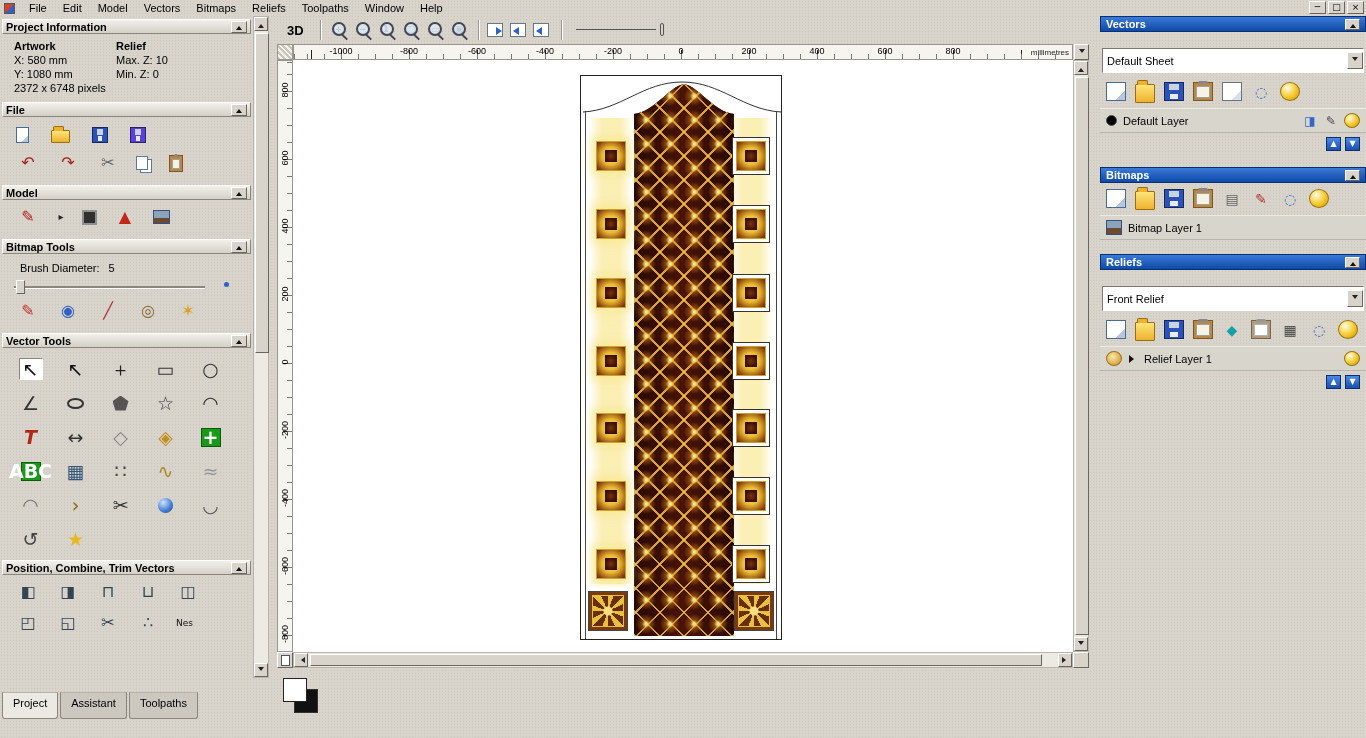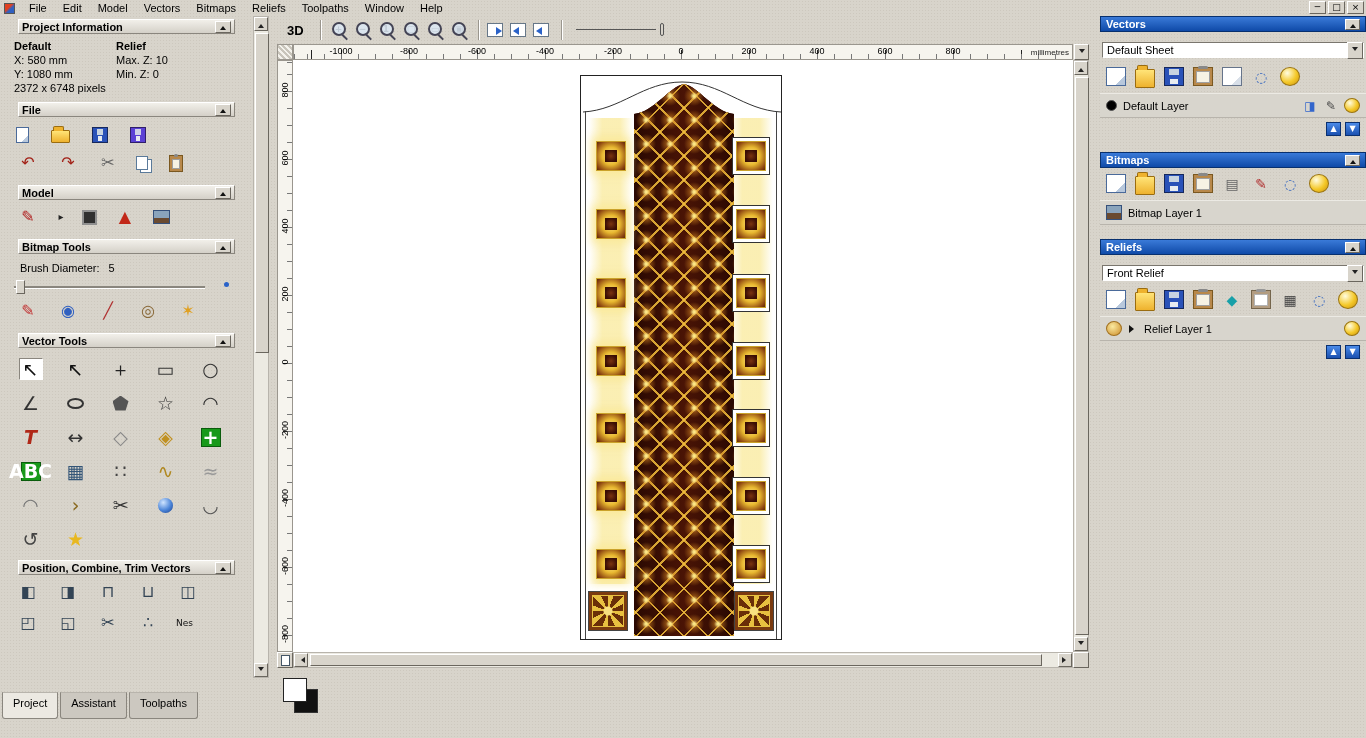--- a/index.html
+++ b/index.html
@@ -52,21 +52,21 @@
   .ic.ud{width:15px;height:14px;background:linear-gradient(#4a8ae8,#1a50b0);border:1px solid #0a3070;font-size:8px}
   
   .tri{display:inline-block;width:0;height:0;border:4px solid transparent}
   .tri.up{border-bottom:5px solid #111;margin-bottom:2px}
   .tri.down{border-top:5px solid #111;margin-top:3px}
   .tri.left{border-right:5px solid #111;margin-right:2px}
   .tri.right{border-left:5px solid #111;margin-left:1px}
   
   #left{position:absolute;left:0;top:16px;width:253px;height:676px;overflow:hidden;padding:1px 2px}
   .lhead{height:15px;background:linear-gradient(#f2f0ea,#d4d0c8);border:1px solid;border-color:#fff #8a867e #8a867e #fff;
-         display:flex;align-items:center;padding:0 3px;font-weight:bold;margin:6px 16px 2px}
+         display:flex;align-items:center;padding:0 3px;font-weight:bold;margin:6px 0 2px}
   .lhead:first-child{margin-top:2px}
   .sp{flex:1}
   .uparr-btn{width:16px;height:12px;background:#d8d4cb;border:1px solid;border-color:#fff #6a665e #6a665e #fff;
              display:flex;align-items:center;justify-content:center}
   .uparr-btn .tri.up{border-bottom-width:4px;border-left-width:3px;border-right-width:3px;margin-bottom:1px}
   .pinfo{display:grid;grid-template-columns:102px 1fr;padding:4px 12px 2px;row-gap:2px}
   .pinfo .span2{grid-column:1/3}
   .irow{display:flex;align-items:center;gap:22px;padding:7px 14px 5px}
   .irow.tight{gap:16px;padding-top:4px}
   .brushline{padding:6px 12px 0;font-weight:bold;font-style:italic}
@@ -155,21 +155,21 @@
   #ltabs{left:0;top:692px;width:275px;height:26px}
   #rtabs{left:1100px;top:692px;width:266px;height:26px}
   .tab{padding:4px 10px 21px;border:1px solid #8a867e;border-top:1px solid #b8b4ac;background:#ccc8c0;
        border-radius:0 0 3px 3px;margin-right:2px}
   .tab.active{background:#ece9e2}
   
   #right{position:absolute;left:1100px;top:16px;width:266px;height:676px}
   .rhead{height:16px;background:linear-gradient(180deg,#3a7ad8,#0f4aa8);color:#fff;font-weight:bold;
          display:flex;align-items:center;padding:0 5px;border:1px solid #08306e}
   .rhead .uparr-btn{width:15px;height:11px}
-  .combo{display:flex;height:16px;margin:10px 2px 3px;background:#fff;border:1px solid;border-color:#7a766e #fff #fff #7a766e;align-items:center}
+  .combo{display:flex;height:25px;margin:16px 2px 3px;background:#fff;border:1px solid;border-color:#7a766e #fff #fff #7a766e;align-items:center}
   .combo .val{flex:1;padding:0 4px;white-space:nowrap;overflow:hidden}
   .combo .btn{width:16px;height:17px;background:#d8d4cb;border:1px solid;border-color:#fff #6a665e #6a665e #fff;
               display:flex;align-items:center;justify-content:center}
   .combo .btn .tri.down{border-width:3px;border-top:4px solid #222;margin:0}
   .rtools{display:flex;align-items:center;gap:9px;padding:4px 6px 3px}
   .rtools .ic{width:20px;height:19px;font-size:14px}
   .layer-row{display:flex;align-items:center;gap:6px;background:#d8d5cd;border-top:1px solid #eceae4;border-bottom:1px solid #b8b4ac;
              padding:4px 6px;margin-top:2px}
   .layer-row .ic{width:16px;height:15px;font-size:12px}
   .lr-swatch{width:11px;height:11px;border-radius:50%;background:#000;border:1px solid #555}
@@ -207,21 +207,21 @@
   <div id="left">
 
     <div class="lhead">
       <span>Project Information</span>
       <span class="sp"></span>
       <span class="uparr-btn">
           <span class="tri up"></span>
         </span>
     </div>
     <div class="pinfo">
-      <b>Default</b>
+      <b>Artwork</b>
       <b>Relief</b>
       <span>X: 580 mm</span>
       <span>Max. Z: 10</span>
       <span>Y: 1080 mm</span>
       <span>Min. Z: 0</span>
       <span class="span2">2372 x 6748 pixels</span>
     </div>
 
     <div class="lhead">
       <span>File</span>

